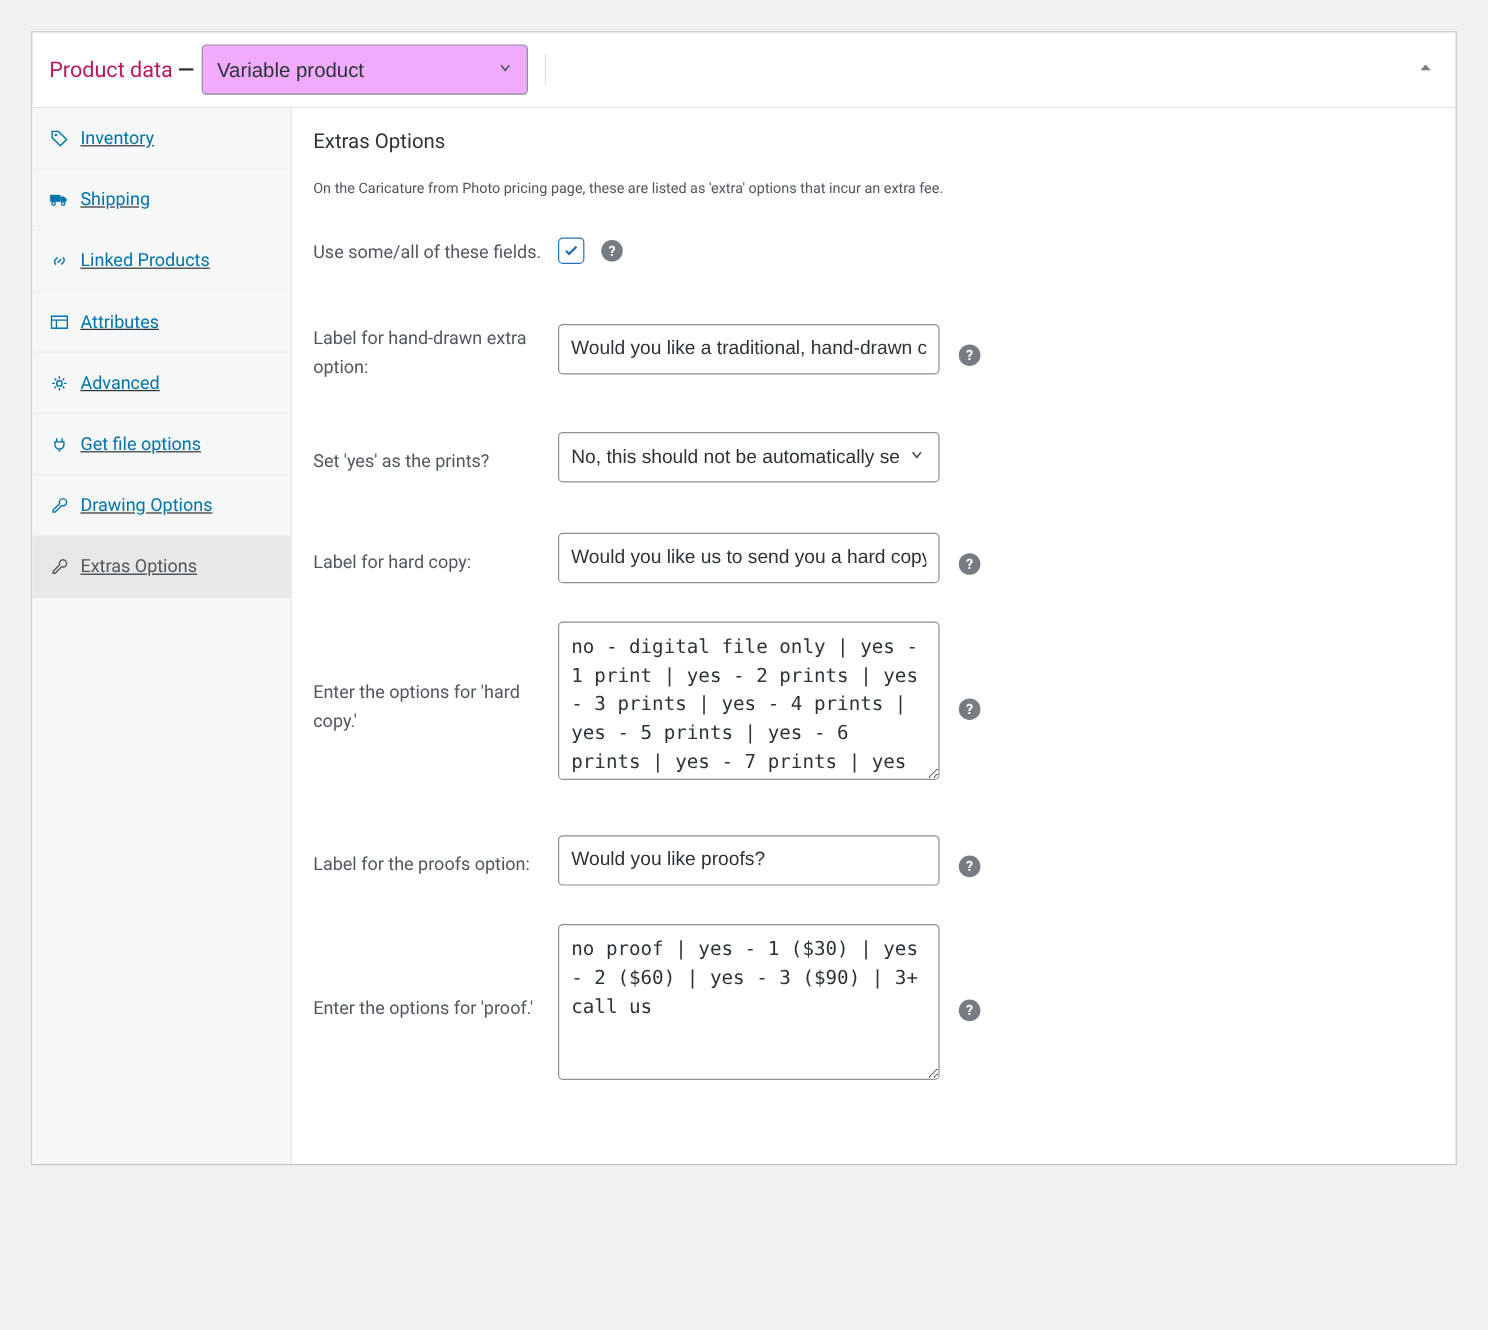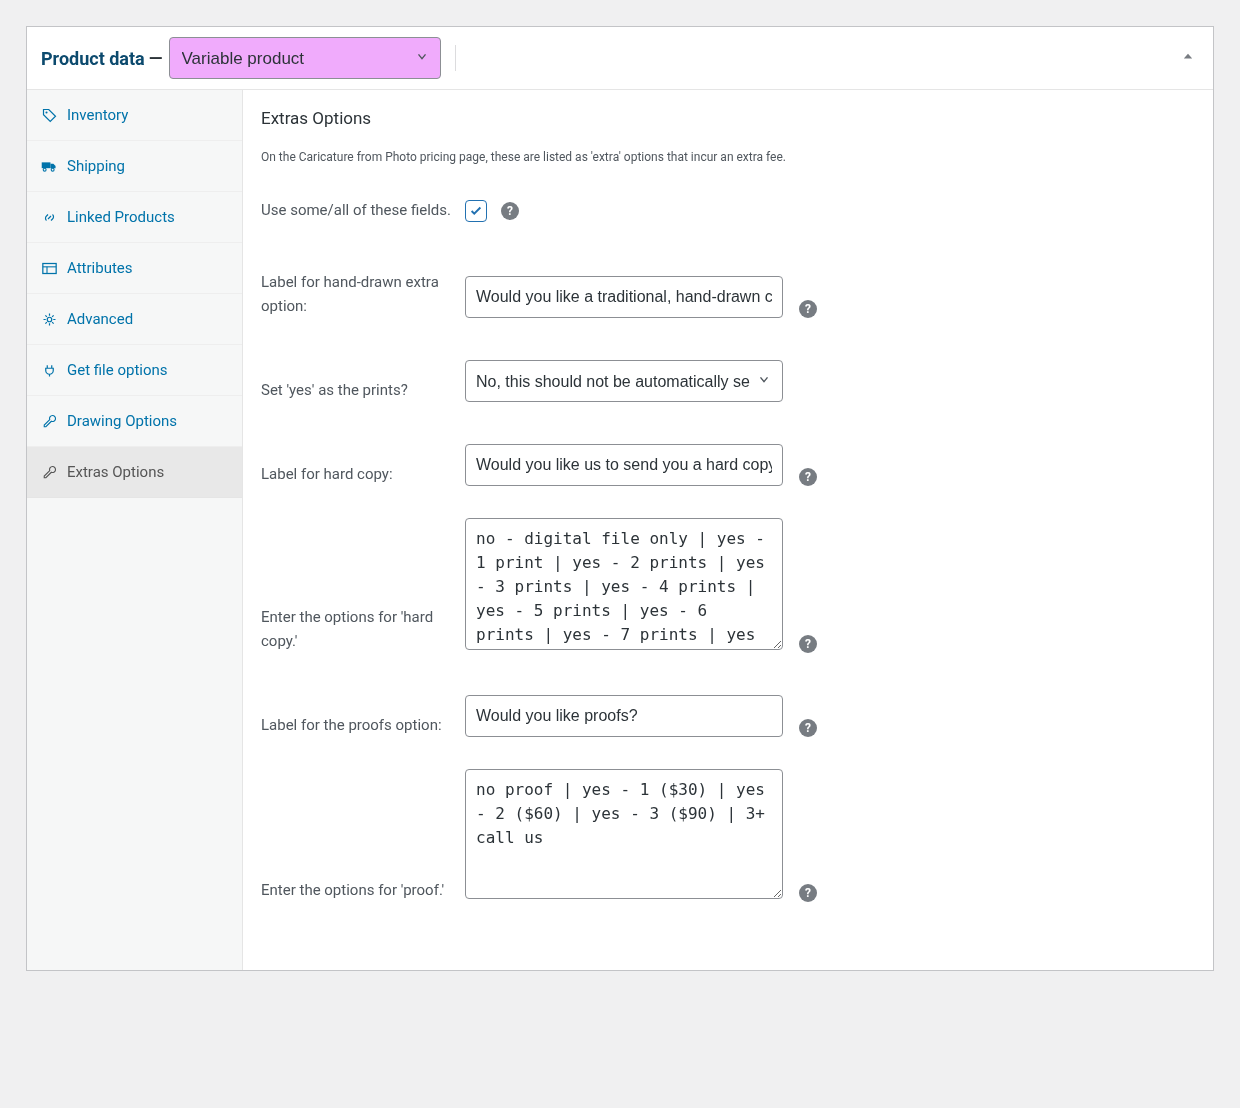--- a/index.html
+++ b/index.html
@@ -17,22 +17,22 @@
   }
   .panel-header {
     display: flex;
     align-items: center;
     padding: 10px 14px;
     border-bottom: 1px solid #e5e5e5;
     position: relative;
   }
   .panel-title-label {
     font-size: 18px;
-    font-weight: 700;
-    color: #0c4a6e;
+    font-weight: 400;
+    color: #be185d;
   }
   .mdash { margin: 0 6px 0 4px; font-weight:600; font-size:18px;}
   .product-type-select {
     min-width: 272px;
     height: 42px;
     border: 1px solid #8c8f94;
     border-radius: 4px;
     padding: 0 32px 0 12px;
     font-size: 17px;
     color: #2c3338;
@@ -60,20 +60,21 @@
   }
   .panel-body {
     display: flex;
     min-height: 880px;
   }
   .tabs {
     width: 216px;
     background: #f6f7f7;
     border-right: 1px solid #e5e5e5;
     padding: 0;
+    text-decoration: underline;
   }
   .tab {
     display: flex;
     align-items: center;
     gap: 10px;
     padding: 16px 14px;
     border-bottom: 1px solid #eee;
     color: #0073aa;
     font-size: 15px;
     cursor: pointer;
@@ -102,21 +103,21 @@
     margin: 0 0 22px 0;
     font-weight: 400;
   }
   .sec-desc {
     color: #50575e;
     font-size: 12px;
     margin-bottom: 28px;
   }
   .form-row {
     display: flex;
-    align-items: flex-end;
+    align-items: center;
     margin-bottom: 42px;
   }
   .form-row.tight { margin-bottom: 32px; }
   .form-label {
     width: 204px;
     flex-shrink: 0;
     color: #50575e;
     font-size: 15px;
     line-height: 1.6;
     padding-top: 6px;

